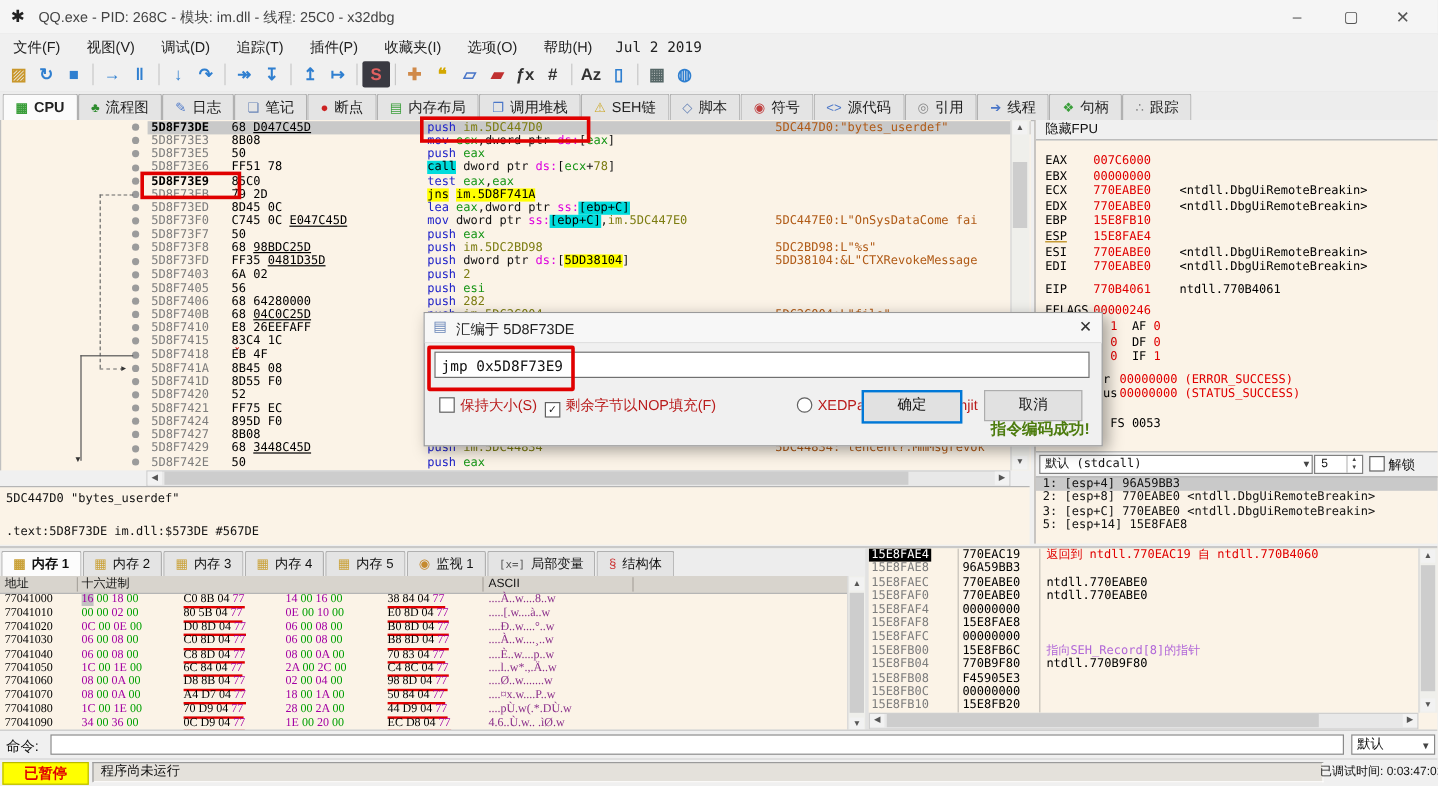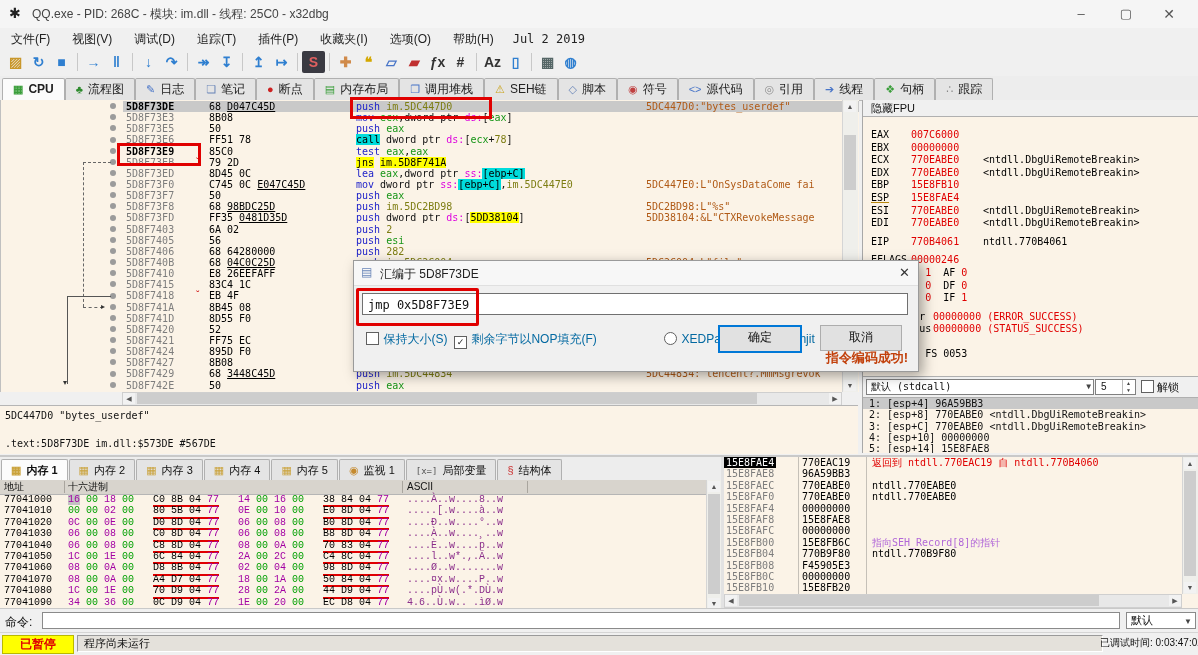--- a/index.html
+++ b/index.html
@@ -23,21 +23,21 @@
 
 #disasm{position:absolute;left:0;top:100px;width:858px;height:292px;background:#fbf3e7;border-left:1px solid #c0c0c0;overflow:hidden}
 .drow{display:flex;height:11.15px;line-height:11.2px;font-family:"DejaVu Sans Mono",monospace;font-size:10px;white-space:pre}
 .dside{width:122px;flex:none;position:relative}
 .dot{position:absolute;right:7px;top:2.2px;width:6px;height:6px;border-radius:50%;background:#9b9b9b}
 .dbody{flex:1;position:relative}
 .dbody.sel{background:#c9c9c9}
 .daddr{position:absolute;left:3px;color:#7d7d7d}
 .daddr.b{color:#000;font-weight:bold}
 .jmark{position:absolute;left:72px;color:#cc0000;font-weight:bold;font-size:9px}
-.dbytes{position:absolute;left:86px;color:#000}
+.dbytes{position:absolute;left:70px;color:#000}
 .dbytes .u{text-decoration:underline}
 .dinstr{position:absolute;left:233px}
 .dcomm{position:absolute;left:523px;color:#b05a16}
 .t-m{color:#2023c9}.t-r{color:#169516}.t-s{color:#dd00dd}.t-i{color:#7d7d12}.t-k{color:#111}
 .t-C{background:#00dcdc;color:#000}.t-J{background:#ffff00;color:#000}.t-M{background:#00dcdc;color:#000}.t-A{background:#ffff00;color:#000}
 .jl{position:absolute;pointer-events:none}
 #dhscroll{position:absolute;left:122px;top:392px;width:718px;height:13px;background:#e8e8e8;border:1px solid #cfcfcf}
 .sbtn{position:absolute;width:12px;height:11px;background:#f2f2f2;text-align:center;line-height:11px;font-size:7px;color:#555}
 .hthumb{position:absolute;left:14px;top:0;width:620px;height:11px;background:#cdcdcd}
 #dvsb{position:absolute;left:842px;top:100px;width:15px;height:292px;background:#efefeb;border-left:1px solid #d5d5d5}
@@ -68,21 +68,21 @@
 .arow.sel{background:#c9c9c9}
 
 #bottom{position:absolute;left:0;top:455px;width:1198px;height:153px;background:#fbf3e7;border-top:2px solid #c9c9c9}
 #dumptabs{position:absolute;left:0;top:0;width:722px;height:23px;background:#ededed;border-bottom:1px solid #b8b8b8;white-space:nowrap}
 .dtab{display:inline-block;height:20px;line-height:20px;padding:0 9px;margin:2px 0 0 1px;font-size:11px;border:1px solid #b0b0b0;border-bottom:none;background:#e4e4e4;border-radius:2px 2px 0 0}
 .dtab.active{background:#fcfcfc;font-weight:bold;height:21px}
 #dumphdr{position:absolute;left:0;top:23px;width:706px;height:14px;background:#d8d4cd;border-bottom:1px solid #b5b5b5;font-size:10px;line-height:14px}
 .hdrlbl{position:absolute;top:0}
 .hdrdiv{position:absolute;top:1px;width:1px;height:12px;background:#a9a59e}
 #dumprows{position:absolute;left:0;top:37px;width:706px}
-.mrow{height:11.4px;line-height:11.4px;font-family:Liberation Mono, monospace;font-size:10px;position:relative;white-space:pre}
+.mrow{height:11.4px;line-height:11.4px;font-family:Liberation Serif, serif;font-size:10px;position:relative;white-space:pre}
 .maddr{position:absolute;left:4px;color:#000}
 .grp{position:absolute}
 .grp.gu{border-bottom:2px solid #e00000}
 .bz{color:#00a000}.bk{color:#000}.bp{color:#a300a3}
 .bselbg{background:#c2c2c2}
 .mascii{position:absolute;left:407px;color:#8b2f8b}
 #dumpvsb{position:absolute;left:706px;top:23px;width:15px;height:130px;background:#efefeb;border-left:1px solid #d5d5d5}
 #bsplit{position:absolute;left:721px;top:0;width:3px;height:153px;background:#e2e2e2}
 #stack{position:absolute;left:724px;top:0;width:458px;height:137px;background:#fbf3e7;overflow:hidden}
 .srow{height:11.4px;line-height:11.4px;font-family:"DejaVu Sans Mono",monospace;font-size:10px;position:relative;white-space:pre}
@@ -104,31 +104,31 @@
 #paused{position:absolute;left:2px;top:2px;width:70px;height:17px;background:#ffff00;border:1px solid #b9b900;color:#e00000;font-weight:bold;font-size:12px;text-align:center;line-height:17px}
 #statmsg{position:absolute;left:77px;top:2px;width:1018px;height:15px;border:1px solid;border-color:#9a9a9a #fff #fff #9a9a9a;background:#e4e1db;font-size:11px;line-height:15px;padding-left:6px}
 #stattime{position:absolute;left:1100px;top:3px;width:94px;font-size:10px;text-align:right;white-space:nowrap}
 
 #dialog{position:absolute;left:353px;top:260px;width:564px;height:110px;background:#f0f0f0;border:1px solid #9a9a9a;box-shadow:4px 4px 12px rgba(0,0,0,.35);z-index:50}
 #dlgtitlebar{position:absolute;left:0;top:0;width:100%;height:24px;background:#f7f7f7;border-bottom:1px solid #e0e0e0}
 #dlgicon{position:absolute;left:7px;top:4px;font-size:12px;color:#6a86b8}
 #dlgtitle{position:absolute;left:26px;top:5px;font-size:12px;color:#222}
 #dlgclose{position:absolute;right:8px;top:4px;font-size:13px;color:#333}
 #dlginput{position:absolute;left:8px;top:32px;width:546px;height:22px;background:#fff;border:1px solid #707070;font-family:"DejaVu Sans Mono",monospace;font-size:12px;line-height:22px;padding-left:5px;box-sizing:border-box}
-.dlglbl{font-size:12px;color:#0369a1}
+.dlglbl{font-size:12px;color:#b91c1c}
 #dlg-cb1{position:absolute;left:12px;top:68px}
 #dlg-cb2{position:absolute;left:100px;top:68px}
 #dlg-r1{position:absolute;left:310px;top:68px}
 #dlg-r2{position:absolute;left:412px;top:68px}
 .rad{display:inline-block;width:11px;height:11px;border:1px solid #606060;border-radius:50%;background:#fff;vertical-align:-2px;position:relative}
 .rad.on:after{content:"";position:absolute;left:2.5px;top:2.5px;width:6px;height:6px;border-radius:50%;background:#222}
 .dlgbtn{position:absolute;top:64px;width:80px;height:24px;background:#e1e1e1;border:1px solid #adadad;font-size:12px;text-align:center;line-height:22px}
 #dlg-ok{left:364px;border:2px solid #0078d7;line-height:20px}
 #dlg-cancel{left:466px}
-#dlgsuccess{position:absolute;right:10px;top:88px;font-size:13px;font-weight:bold;color:#c2410c}
+#dlgsuccess{position:absolute;right:10px;top:88px;font-size:13px;font-weight:bold;color:#4d7c0f}
 
 .redbox{position:absolute;border:3px solid #e00000;z-index:70;pointer-events:none}
 #rb1{left:350px;top:97px;width:136px;height:16px}
 #rb2{left:117px;top:143px;width:78px;height:17px}
 #rb3{left:356px;top:288px;width:117px;height:32px;border-radius:2px}
 </style>
 </head>
 <body>
 
 <div id="titlebar">
@@ -205,21 +205,20 @@
   <div id="regcontent"><div class="rgap2"></div><div class="rrow"><span class="rn">EAX</span><span class="rv">007C6000</span></div><div class="rrow"><span class="rn">EBX</span><span class="rv">00000000</span></div><div class="rrow"><span class="rn">ECX</span><span class="rv">770EABE0</span><span class="rc">&lt;ntdll.DbgUiRemoteBreakin&gt;</span></div><div class="rrow"><span class="rn">EDX</span><span class="rv">770EABE0</span><span class="rc">&lt;ntdll.DbgUiRemoteBreakin&gt;</span></div><div class="rrow"><span class="rn">EBP</span><span class="rv">15E8FB10</span></div><div class="rrow"><span class="rn u">ESP</span><span class="rv">15E8FAE4</span></div><div class="rrow"><span class="rn">ESI</span><span class="rv">770EABE0</span><span class="rc">&lt;ntdll.DbgUiRemoteBreakin&gt;</span></div><div class="rrow"><span class="rn">EDI</span><span class="rv">770EABE0</span><span class="rc">&lt;ntdll.DbgUiRemoteBreakin&gt;</span></div><div class="rgap"></div><div class="rrow"><span class="rn">EIP</span><span class="rv">770B4061</span><span class="rc">ntdll.770B4061</span></div><div class="rgap"></div><div class="rrow"><span class="rn">EFLAGS</span><span class="rv">00000246</span></div><div class="rrow fpair"><span class="rn" style="position: absolute; left: 8px;"><span class="fn">ZF </span><span class="fv">1  </span><span class="fn">PF </span><span class="fv">1  </span><span class="fn">AF </span><span class="fv">0</span></span></div><div class="rrow fpair"><span class="rn" style="position: absolute; left: 8px;"><span class="fn">OF </span><span class="fv">0  </span><span class="fn">SF </span><span class="fv">0  </span><span class="fn">DF </span><span class="fv">0</span></span></div><div class="rrow fpair"><span class="rn" style="position: absolute; left: 8px;"><span class="fn">CF </span><span class="fv">0  </span><span class="fn">TF </span><span class="fv">0  </span><span class="fn">IF </span><span class="fv">1</span></span></div><div class="rgap"></div><div class="rrow"><span class="rn">LastError</span><span class="rv" style="left: 70px;">00000000 (ERROR_SUCCESS)</span></div><div class="rrow"><span class="rn">LastStatus</span><span class="rv" style="left: 70px;">00000000 (STATUS_SUCCESS)</span></div><div class="rgap2"></div><div class="rrow"><span class="rn">GS 002B  FS 0053</span></div></div>
   <div id="convrow">
     <div id="convsel"><span>默认 (stdcall)</span><span class="dd">▼</span></div>
     <div id="spin"><span>5</span><span class="ar">▲<br>▼</span></div>
     <div id="unlock"><span class="cbx"></span> <span>解锁</span></div>
   </div>
   <div id="argrows">
       <div class="arow sel">1: [esp+4] 96A59BB3</div>
       <div class="arow">2: [esp+8] 770EABE0 &lt;ntdll.DbgUiRemoteBreakin&gt;</div>
       <div class="arow">3: [esp+C] 770EABE0 &lt;ntdll.DbgUiRemoteBreakin&gt;</div>
-      <div class="arow">4: [esp+10] 00000000</div>
       <div class="arow">5: [esp+14] 15E8FAE8</div>
     </div>
 </div>
 
 <div id="bottom">
   <div id="dumptabs"><span class="dtab active"><span class="ticon" style="color: rgb(202, 162, 58);">▦</span><span>内存 1</span></span><span class="dtab"><span class="ticon" style="color: rgb(202, 162, 58);">▦</span><span>内存 2</span></span><span class="dtab"><span class="ticon" style="color: rgb(202, 162, 58);">▦</span><span>内存 3</span></span><span class="dtab"><span class="ticon" style="color: rgb(202, 162, 58);">▦</span><span>内存 4</span></span><span class="dtab"><span class="ticon" style="color: rgb(202, 162, 58);">▦</span><span>内存 5</span></span><span class="dtab"><span class="ticon" style="color: rgb(197, 138, 46);">◉</span><span>监视 1</span></span><span class="dtab"><span class="ticon" style="color: rgb(85, 85, 85); font-family: &quot;DejaVu Sans Mono&quot;, monospace; font-size: 9px;">[x=]</span><span>局部变量</span></span><span class="dtab"><span class="ticon" style="color: rgb(204, 51, 51);">§</span><span>结构体</span></span></div>
   <div id="dumphdr">
     <span class="hdrlbl" style="left:4px">地址</span>
     <span class="hdrlbl" style="left:68px">十六进制</span>
     <span class="hdrlbl" style="left:407px">ASCII</span>

